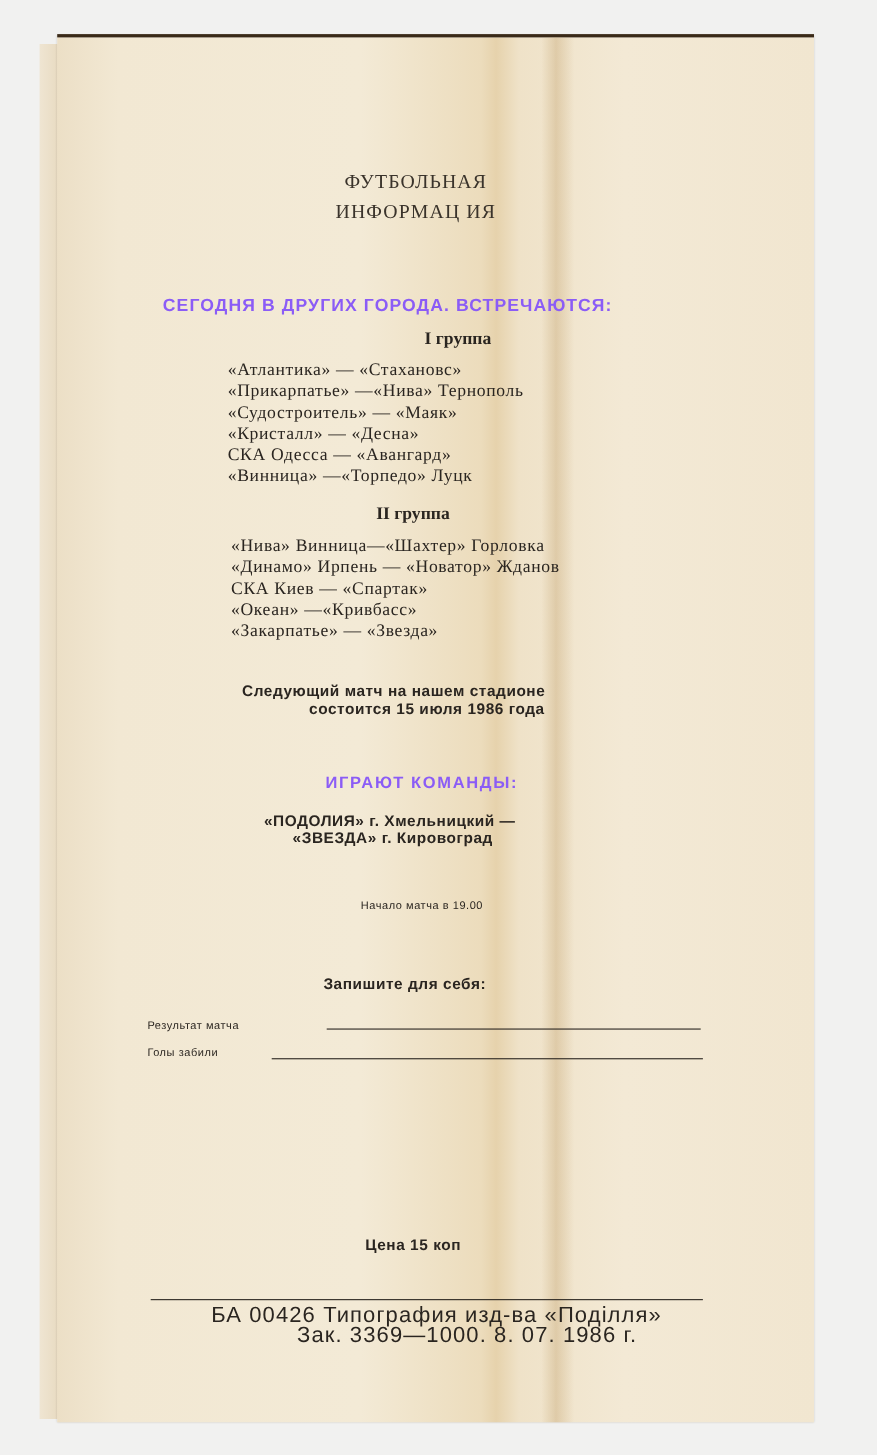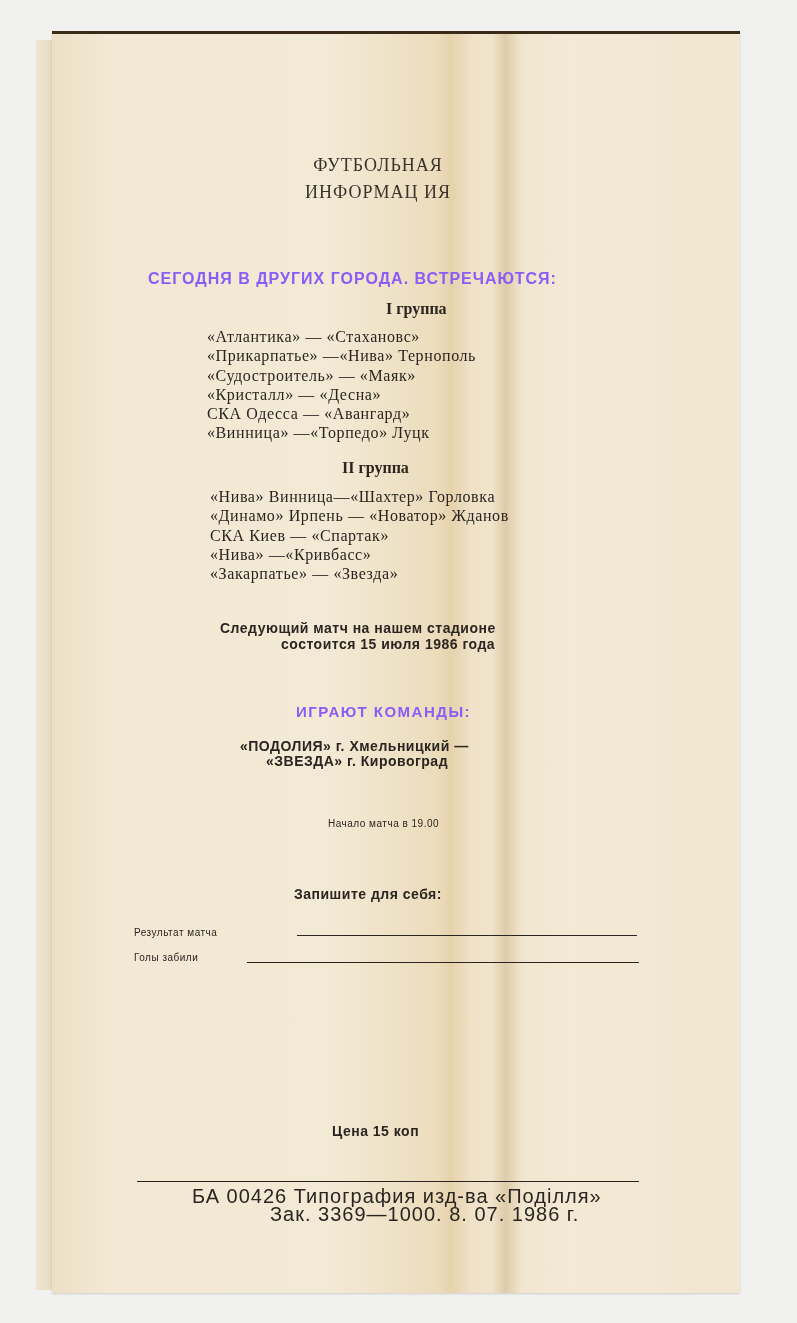--- a/index.html
+++ b/index.html
@@ -53,21 +53,21 @@
   <div>СКА Одесса — «Авангард»</div>
   <div>«Винница» —«Торпедо» Луцк</div>
 </div>
 
 <div class="abs group" style="left:342px; top:459px;">II группа</div>
 
 <div class="abs list" style="left:210px; top:487px;">
   <div>«Нива» Винница—«Шахтер» Горловка</div>
   <div>«Динамо» Ирпень — «Новатор» Жданов</div>
   <div>СКА Киев — «Спартак»</div>
-  <div>«Нива» —«Кривбасс»</div>
+  <div>«Океан» —«Кривбасс»</div>
   <div>«Закарпатье» — «Звезда»</div>
 </div>
 
 <div class="abs bold-sans" style="left:220px; top:620px;">Следующий матч на нашем стадионе</div>
 <div class="abs bold-sans" style="left:281px; top:636px;">состоится 15 июля 1986 года</div>
 
 <div class="abs heading" style="left:296px; top:703px; font-size:15px; letter-spacing:1.5px;">ИГРАЮТ КОМАНДЫ:</div>
 <div class="abs bold-sans" style="left:240px; top:738px;">«ПОДОЛИЯ» г. Хмельницкий —</div>
 <div class="abs bold-sans" style="left:266px; top:753px;">«ЗВЕЗДА» г. Кировоград</div>
 

